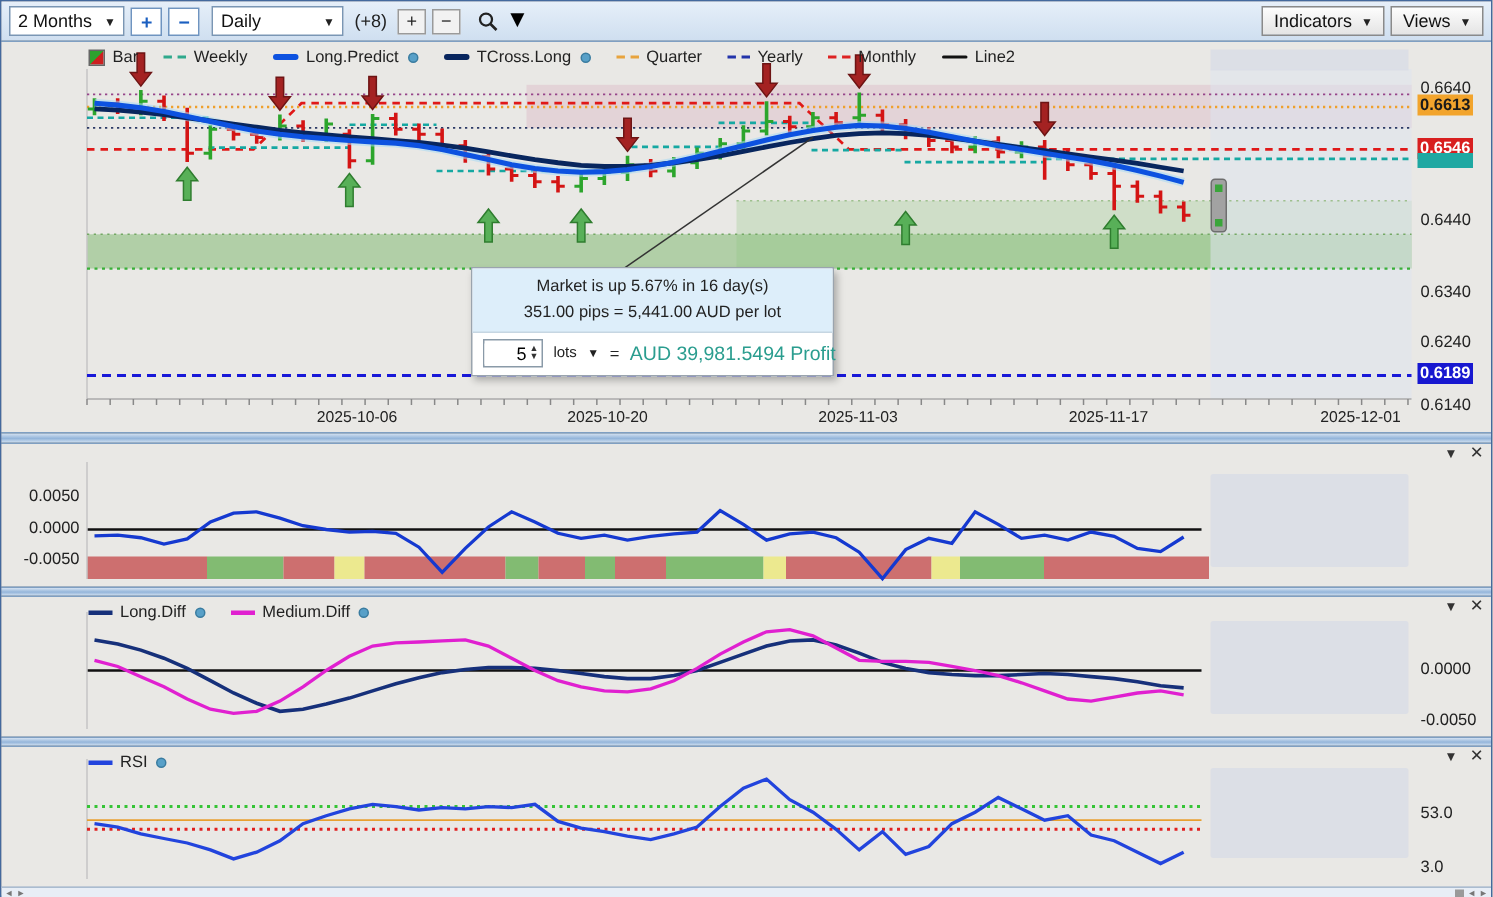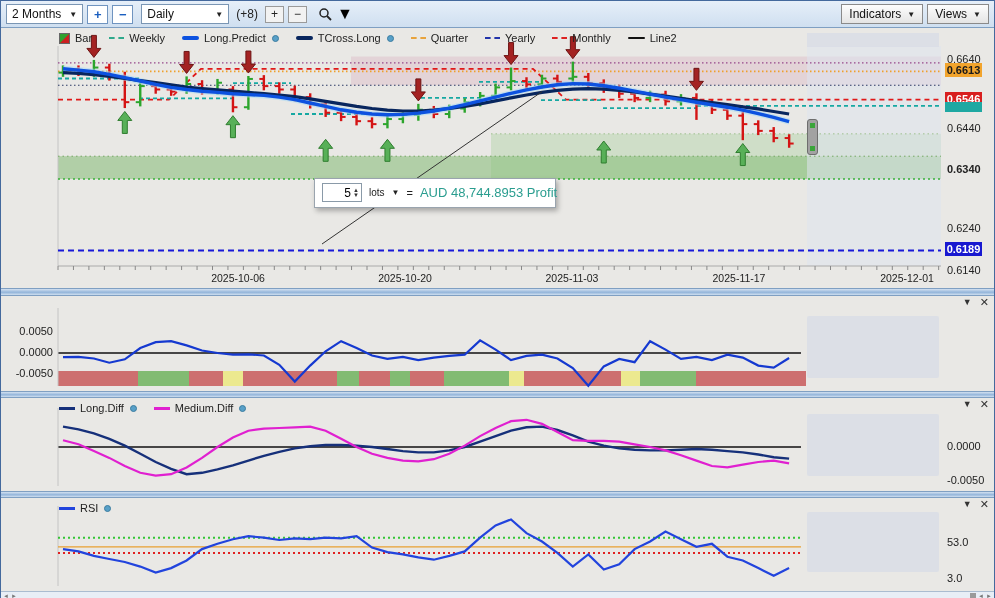--- a/index.html
+++ b/index.html
@@ -408,40 +408,44 @@
       <div class="litem">
         <span class="mk-line mk-thin"></span>
         <span>Line2</span>
       </div>
     </div>
 
     <div class="mainrect-top"></div>
     <div class="slider"></div>
 
     <div class="tooltip">
+      <div class="tt-top">
+        <div>Market is up 5.67% in 16 day(s)</div>
+        <div>351.00 pips = 5,441.00 AUD per lot</div>
+      </div>
       <div class="tt-row">
         <div class="lots-box">
           <input value="5" style="">
           <span class="spin">
             <span>▲</span>
             <span>▼</span>
           </span>
         </div>
         <span class="lots-lbl">lots</span>
         <span class="tt-caret">▼</span>
         <span>=</span>
-        <span class="profit">AUD 48,744.8953 Profit</span>
+        <span class="profit">AUD 39,981.5494 Profit</span>
       </div>
     </div>
   <div class="ylab" style="top: 24.9347px;">0.6640</div>
       <div class="badge orange" style="top: 35.3359px;">0.6613</div>
       <div class="badge red" style="top: 63.6276px;">0.6546</div>
       <div class="badge teal" style="top: 73.762px;"></div>
-      <div class="ylab" style="top: 94px;">0.6440</div>
-      <div class="ylab" style="top: 135px; font-weight: bold;">0.6340</div>
+      <div class="ylab" style="top: 113px;">0.6440</div>
+      <div class="ylab" style="top: 161px;">0.6340</div>
       <div class="ylab" style="top: 193.841px;">0.6240</div>
       <div class="badge blue" style="top: 214.376px;">0.6189</div>
       <div class="ylab" style="top: 236.067px;">0.6140</div>
       <div class="xlab" style="top: 244px; left: 23px; margin-top: 24px;">2025-09-22</div>
       <div class="xlab" style="top: 244px; left: 194px;">2025-10-06</div>
       <div class="xlab" style="top: 244px; left: 361px;">2025-10-20</div>
       <div class="xlab" style="top: 244px; left: 528px;">2025-11-03</div>
       <div class="xlab" style="top: 244px; left: 695px;">2025-11-17</div>
       <div class="xlab" style="top: 244px; left: 863px;">2025-12-01</div>
     </div>

